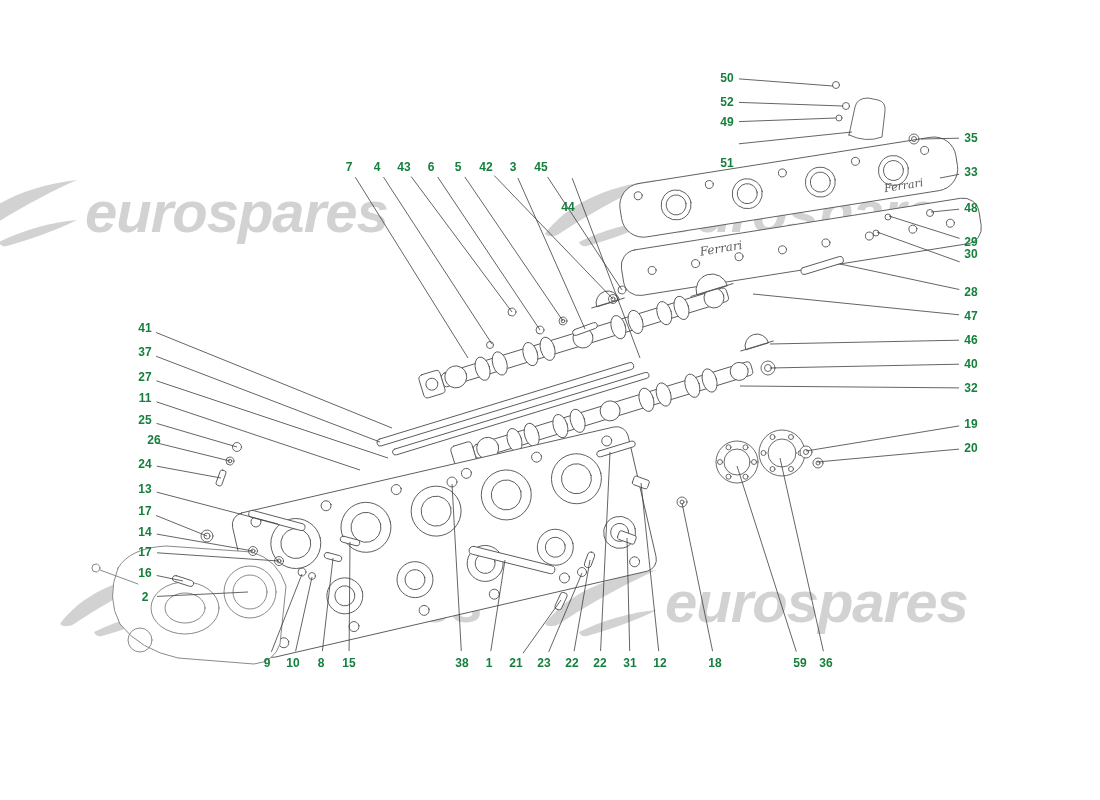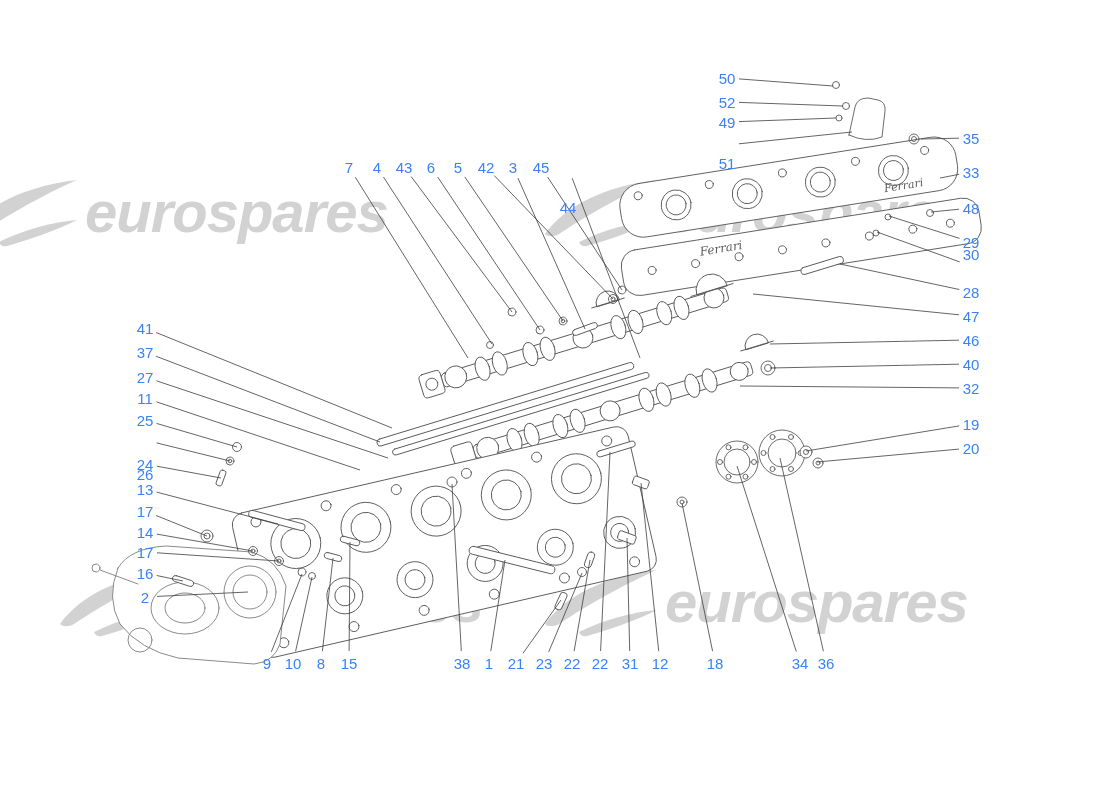--- a/index.html
+++ b/index.html
@@ -9,23 +9,23 @@
     height: 800px;
     background: #ffffff;
     overflow: hidden;
     font-family: "Liberation Sans", sans-serif;
   }
   .stage svg { position: absolute; left: 0; top: 0; }
   #callouts { position: absolute; left: 0; top: 0; width: 100%; height: 100%; pointer-events: none; }
   .callout {
     position: absolute;
     transform: translate(-50%, -50%);
-    font-size: 15px;
-    font-weight: 400;
-    color: #3b82f6;
+    font-size: 12px;
+    font-weight: 700;
+    color: #15803d;
     letter-spacing: 0;
     line-height: 1;
     white-space: nowrap;
   }
   .wm-text {
     font-family: "Liberation Sans", sans-serif;
     font-style: italic;
     font-weight: 700;
     letter-spacing: -1px;
   }
@@ -356,38 +356,38 @@
       <span class="callout" style="left: 971px; top: 340px;">46</span>
       <span class="callout" style="left: 971px; top: 364px; text-align: right;">40</span>
       <span class="callout" style="left: 971px; top: 388px;">32</span>
       <span class="callout" style="left: 971px; top: 424px;">19</span>
       <span class="callout" style="left: 971px; top: 448px;">20</span>
       <span class="callout" style="left: 145px; top: 328px;">41</span>
       <span class="callout" style="left: 145px; top: 352px;">37</span>
       <span class="callout" style="left: 145px; top: 377px;">27</span>
       <span class="callout" style="left: 145px; top: 398px;">11</span>
       <span class="callout" style="left: 145px; top: 420px;">25</span>
-      <span class="callout" style="left: 145px; top: 440px; margin-top: 34px;">26</span>
+      <span class="callout" style="left: 154px; top: 440px;">26</span>
       <span class="callout" style="left: 145px; top: 464px;">24</span>
       <span class="callout" style="left: 145px; top: 489px;">13</span>
       <span class="callout" style="left: 145px; top: 511px;">17</span>
       <span class="callout" style="left: 145px; top: 532px;">14</span>
       <span class="callout" style="left: 145px; top: 552px;">17</span>
       <span class="callout" style="left: 145px; top: 573px;">16</span>
       <span class="callout" style="left: 145px; top: 597px;">2</span>
       <span class="callout" style="left: 267px; top: 663px;">9</span>
       <span class="callout" style="left: 293px; top: 663px;">10</span>
       <span class="callout" style="left: 321px; top: 663px;">8</span>
       <span class="callout" style="left: 349px; top: 663px;">15</span>
       <span class="callout" style="left: 462px; top: 663px;">38</span>
       <span class="callout" style="left: 489px; top: 663px;">1</span>
       <span class="callout" style="left: 516px; top: 663px;">21</span>
       <span class="callout" style="left: 544px; top: 663px;">23</span>
       <span class="callout" style="left: 572px; top: 663px;">22</span>
       <span class="callout" style="left: 600px; top: 663px;">22</span>
       <span class="callout" style="left: 630px; top: 663px;">31</span>
       <span class="callout" style="left: 660px; top: 663px;">12</span>
       <span class="callout" style="left: 715px; top: 663px;">18</span>
-      <span class="callout" style="left: 800px; top: 663px;">34</span>
+      <span class="callout" style="left: 800px; top: 663px;">59</span>
       <span class="callout" style="left: 826px; top: 663px;">36</span>
     </div>
 
 </div>
 
 </body></html>

